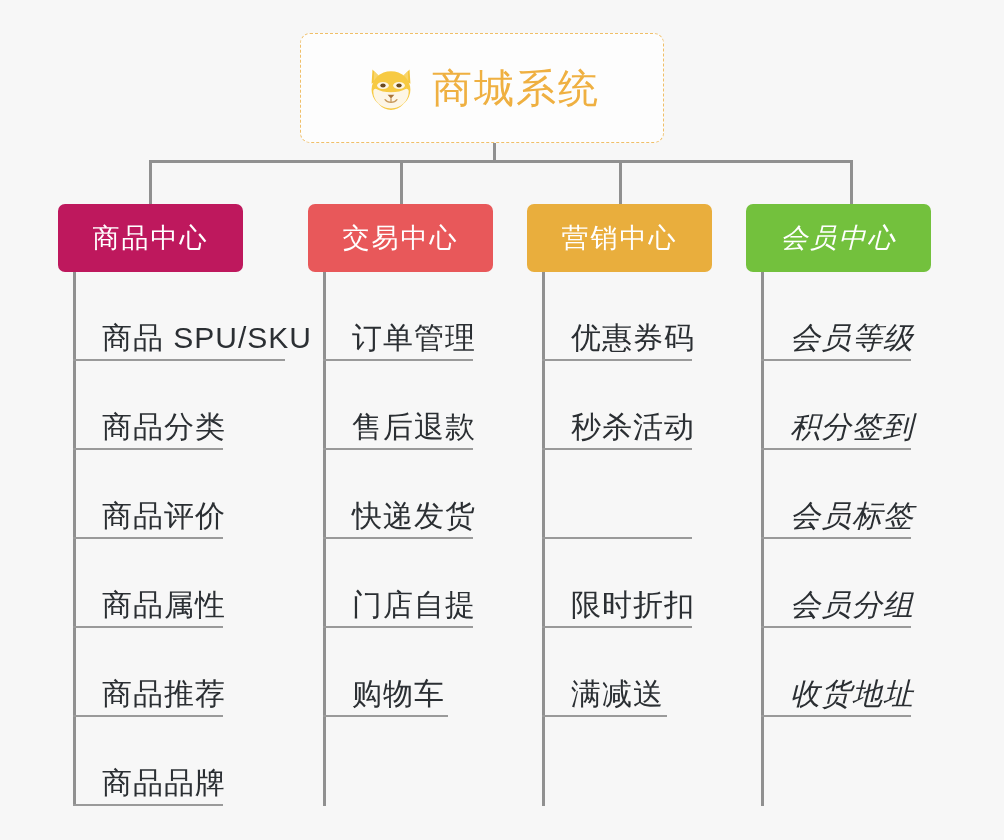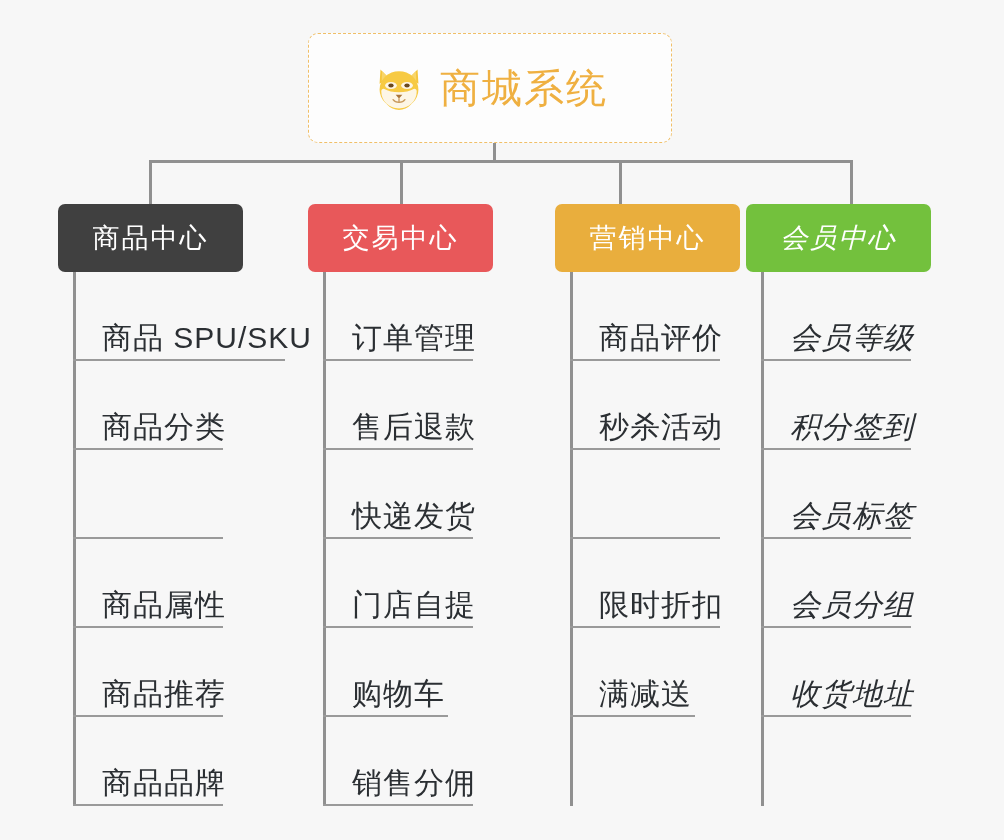--- a/index.html
+++ b/index.html
@@ -19,21 +19,21 @@
   #mindmap {
     position: relative;
     width: 1004px;
     height: 840px;
     background: #f7f7f7;
   }
 
   
   .root-node {
     position: absolute;
-    left: 308px;
+    left: 300px;
     top: 33px;
     width: 364px;
     height: 110px;
     background: #fdfdfd;
     border: 1.5px dashed #f0bf68;
     border-radius: 10px;
     box-sizing: border-box;
     display: flex;
     align-items: center;
     justify-content: center;
@@ -149,35 +149,36 @@
 
   <div class="conn conn-h" style="left:149px; top:160px; width:704px; height:3px;"></div>
 
   <div class="conn conn-v" style="left:149px; top:160px; height:44px;"></div>
   <div class="conn conn-v" style="left:400px; top:160px; height:44px;"></div>
   <div class="conn conn-v" style="left:619px; top:160px; height:44px;"></div>
   <div class="conn conn-v" style="left:850px; top:160px; height:44px;"></div>
 
   <div id="branches">
       <div class="branch" style="left: 58px; width: 185px;">
-        <div class="branch-header" style="background: #404040; width: 185px; text-align: right;">
+        <div class="branch-header" style="background: #be185d; width: 185px; text-align: right;">
           <span class="branch-header-label">商品中心</span>
         </div>
         <div class="branch-trunk" style="left: 15px; top: 68px; height: 534px; background: rgb(144, 144, 144);"></div>
         <div class="leaf-list">
           <div class="leaf-item">
             <div class="leaf-underline" style="width: 212px; left: 15px;"></div>
             <div class="leaf-label">商品 SPU/SKU</div>
           </div>
           <div class="leaf-item">
             <div class="leaf-underline" style="width: 150px; left: 15px;"></div>
             <div class="leaf-label">商品分类</div>
           </div>
           <div class="leaf-item">
             <div class="leaf-underline" style="width: 150px; left: 15px;"></div>
+            <div class="leaf-label">商品评价</div>
           </div>
           <div class="leaf-item">
             <div class="leaf-underline" style="width: 150px; left: 15px;"></div>
             <div class="leaf-label">商品属性</div>
           </div>
           <div class="leaf-item">
             <div class="leaf-underline" style="width: 150px; left: 15px;"></div>
             <div class="leaf-label">商品推荐</div>
           </div>
           <div class="leaf-item">
@@ -205,35 +206,31 @@
             <div class="leaf-label">快递发货</div>
           </div>
           <div class="leaf-item">
             <div class="leaf-underline" style="width: 150px; left: 15px;"></div>
             <div class="leaf-label">门店自提</div>
           </div>
           <div class="leaf-item">
             <div class="leaf-underline" style="width: 125px; left: 15px;"></div>
             <div class="leaf-label">购物车</div>
           </div>
-          <div class="leaf-item">
-            <div class="leaf-underline" style="width: 150px; left: 15px;"></div>
-            <div class="leaf-label">销售分佣</div>
-          </div>
-        </div>
-      </div>
-      <div class="branch" style="left: 527px; width: 213px; margin-left: 28px;">
+        </div>
+      </div>
+      <div class="branch" style="left: 527px; width: 213px;">
         <div class="branch-header" style="background: rgb(233, 174, 61); width: 185px;">
           <span class="branch-header-label">营销中心</span>
         </div>
         <div class="branch-trunk" style="left: 15px; top: 68px; height: 534px; background: rgb(144, 144, 144);"></div>
         <div class="leaf-list">
           <div class="leaf-item">
             <div class="leaf-underline" style="width: 150px; left: 15px;"></div>
-            <div class="leaf-label">商品评价</div>
+            <div class="leaf-label">优惠券码</div>
           </div>
           <div class="leaf-item">
             <div class="leaf-underline" style="width: 150px; left: 15px;"></div>
             <div class="leaf-label">秒杀活动</div>
           </div>
           <div class="leaf-item">
             <div class="leaf-underline" style="width: 150px; left: 15px;"></div>
           </div>
           <div class="leaf-item">
             <div class="leaf-underline" style="width: 150px; left: 15px;"></div>

